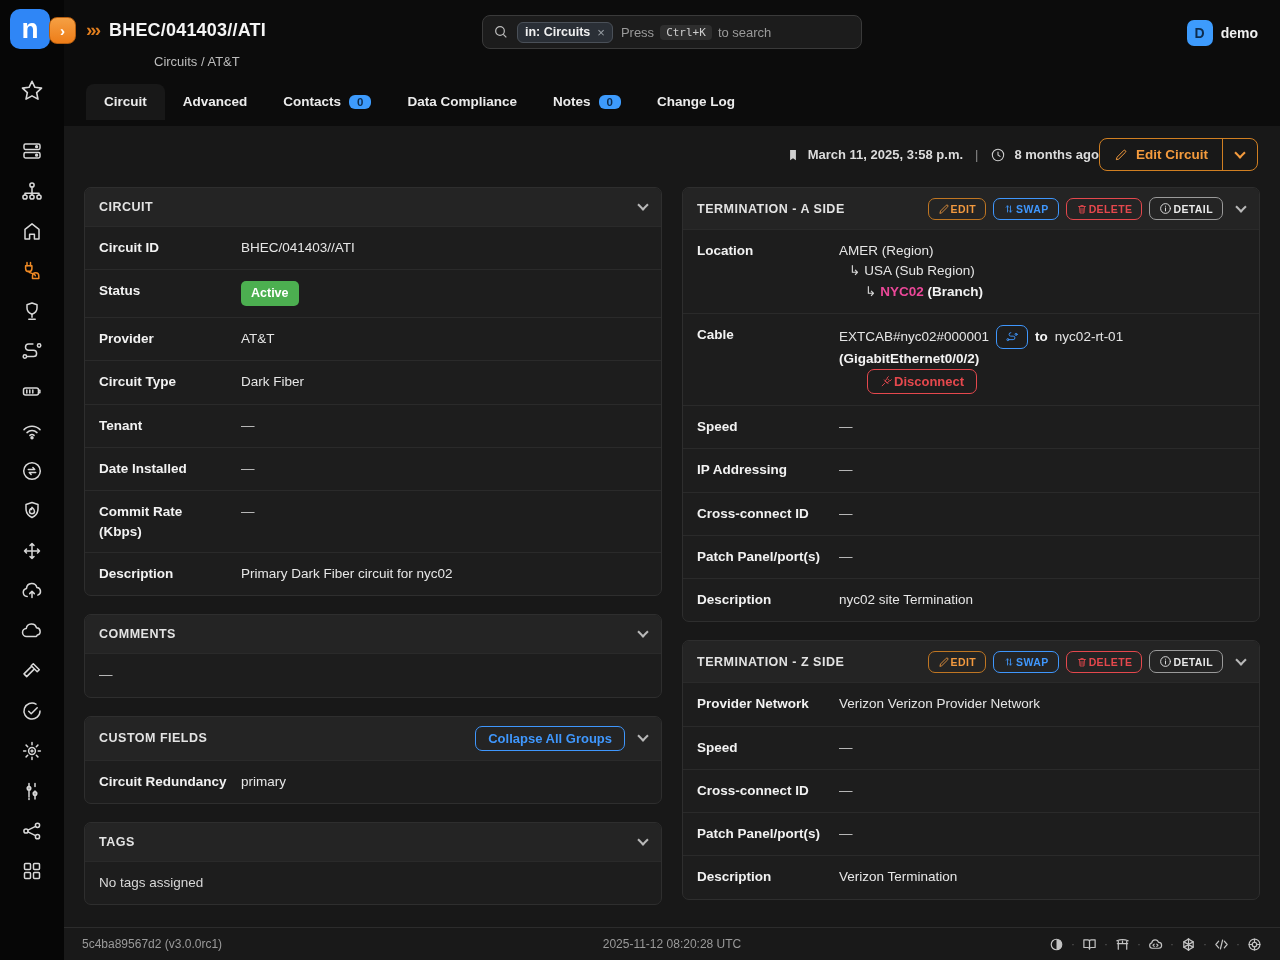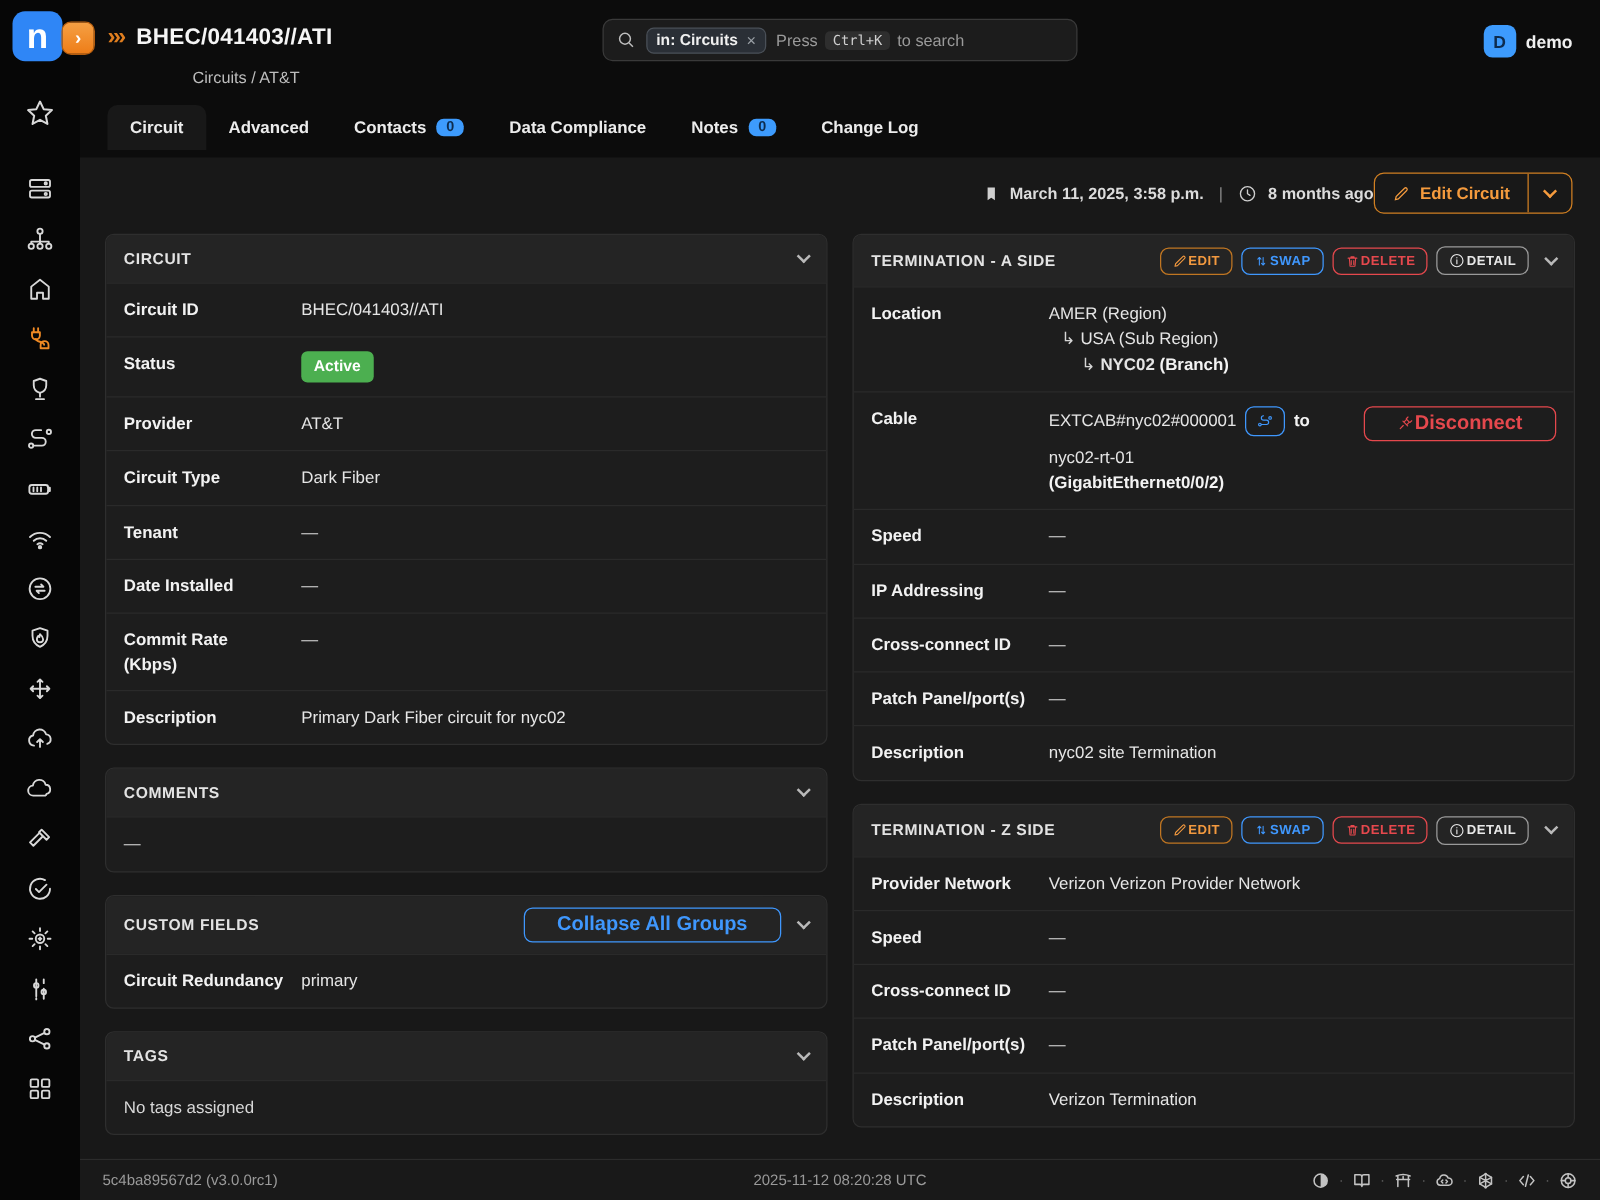--- a/index.html
+++ b/index.html
@@ -49,21 +49,21 @@
 
   .meta-row { display:flex; justify-content:flex-end; align-items:center; margin:12px 2px 16px; }
   .meta-left { display:flex; align-items:center; gap:8px; color:#dcdcdc; font-size:13px; font-weight:600; }
   .meta-left svg { stroke:#cfcfcf; fill:none; stroke-width:1.6; stroke-linecap:round; }
   .meta-sep { color:#8a8a8a; font-weight:400; padding:0 4px; }
 
   .btn { display:inline-flex; align-items:center; gap:1px; border-radius:7px; border:1px solid; background:transparent;
          font-weight:700; cursor:pointer; font-family:inherit; }
   .btn svg { stroke-width:1.7; stroke-linecap:round; stroke-linejoin:round; fill:none; }
   .btn-sm { font-size:10.5px; padding:4px 9px; letter-spacing:.4px; }
-  .btn-md { font-size:16px; padding:4px 26px; }
+  .btn-md { font-size:13px; padding:4px 12px;margin-left:28px; }
   .c-orange { color:#f2993f; border-color:#c07622; } .c-orange svg{stroke:#f2993f;}
   .c-blue { color:#3f97fd; border-color:#3f97fd; } .c-blue svg{stroke:#3f97fd;}
   .c-red { color:#e5484d; border-color:#e5484d; } .c-red svg{stroke:#e5484d;}
   .c-gray { color:#e8e8e8; border-color:#9a9a9a; } .c-gray svg{stroke:#e8e8e8;}
 
   .split-btn { display:flex; border:1px solid #d07f22; border-radius:8px; overflow:hidden; cursor:pointer; }
   .split-main { display:flex; align-items:center; gap:8px; padding:8px 14px; color:#f59b3d; font-weight:700; font-size:13.5px; }
   .split-main svg { stroke:#f59b3d; fill:none; stroke-width:1.7; }
   .split-caret { border-left:1px solid #d07f22; padding:8px 13px; display:flex; align-items:center; }
 
@@ -83,21 +83,21 @@
   .val { color:#e6e6e6; flex:1; line-height:1.5; }
   .dash { color:#c9c9c9; }
   .link { color:#e5e5e5; text-decoration:none; cursor:pointer; }
   .bold { font-weight:700; color:#f3f3f3; }
   .badge-green { background:#4caf50; color:#fff; font-weight:700; font-size:12.5px; padding:3px 10px; border-radius:5px; display:inline-block; }
 
   .loc-line { display:block; }
   .loc-l2 { padding-left:10px; } .loc-l3 { padding-left:26px; }
   .loc-arrow { color:#d5d5d5; margin-right:4px; }
 
-  .cable-row-val { display:flex; align-items:flex-start; }
+  .cable-row-val { display:flex; align-items:flex-start;flex-direction:column; }
   .cable-text { flex:1; }
   .cable-line1 { display:flex; align-items:center; gap:7px; flex-wrap:wrap; }
   .trace-btn { border:1px solid #3f97fd; border-radius:7px; width:32px; height:24px; display:inline-flex; align-items:center; justify-content:center; cursor:pointer; background:transparent; }
   .trace-btn svg { stroke:#3f97fd; fill:none; stroke-width:1.6; stroke-linecap:round; }
 
   .footer { position:absolute; bottom:0; left:0; right:0; height:33px; background:#191919; border-top:1px solid #2c2c2c;
             display:flex; align-items:center; padding:0 18px; color:#9a9a9a; font-size:12px; }
   .footer-center { position:absolute; left:0; right:0; text-align:center; }
   .footer-icons { margin-left:auto; display:flex; align-items:center; gap:7px; z-index:2; }
   .footer-icons .dot { color:#5a5a5a; }
@@ -435,21 +435,21 @@
                 </svg>
                 <span>DETAIL</span>
               </button>
             <span class="chev"></span>
           </div>
           <div class="row">
             <span class="lbl">Location</span>
             <span class="val">
               <span class="loc-line"><a class="link"><span>AMER</span> <span>(Region)</span></a></span>
               <span class="loc-line loc-l2"><span class="loc-arrow">↳</span><a class="link"><span>USA</span> <span>(Sub Region)</span></a></span>
-              <span class="loc-line loc-l3"><span class="loc-arrow">↳</span><a class="link bold" style="color:#e5e5e5">NYC02</a> <span class="bold">(Branch)</span></span>
+              <span class="loc-line loc-l3"><span class="loc-arrow">↳</span><a class="link bold" style="color:#ec4899">NYC02</a> <span class="bold">(Branch)</span></span>
             </span>
           </div>
           <div class="row">
             <span class="lbl">Cable</span>
             <span class="val cable-row-val">
               <span class="cable-text">
                 <span class="cable-line1">
                   <a class="link">EXTCAB#nyc02#000001</a>
                   <span class="trace-btn">
                       <svg width="16" height="14" viewBox="0 0 24 24">

